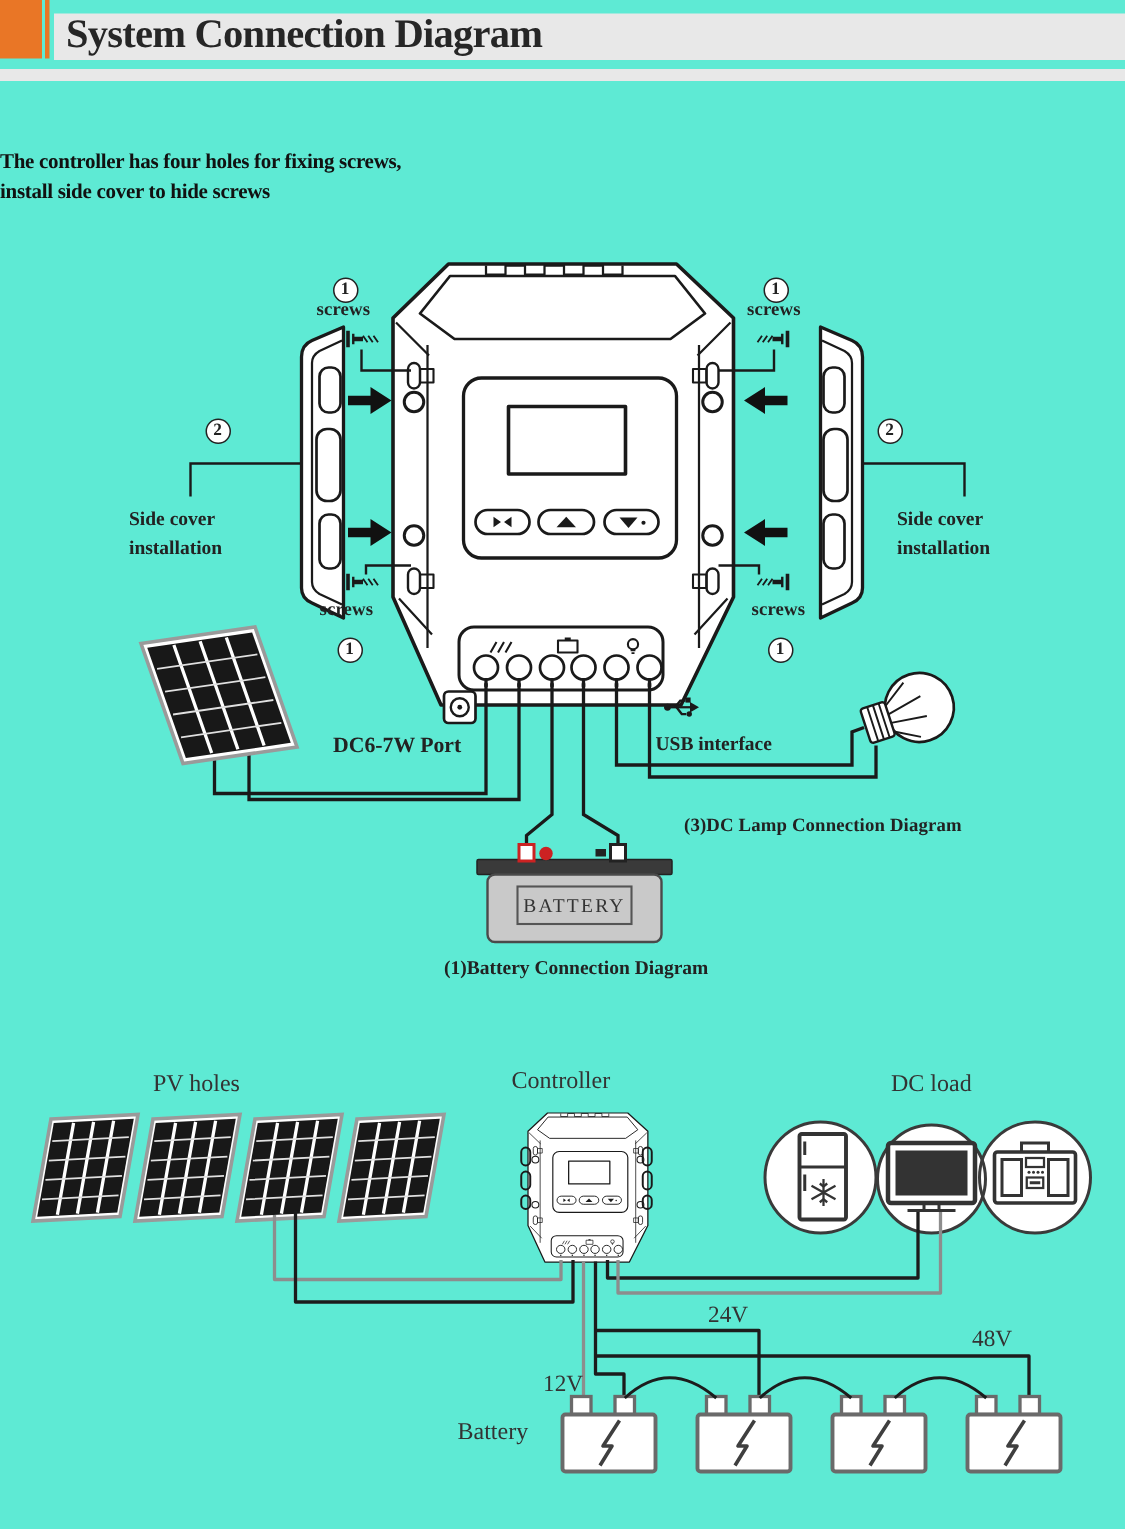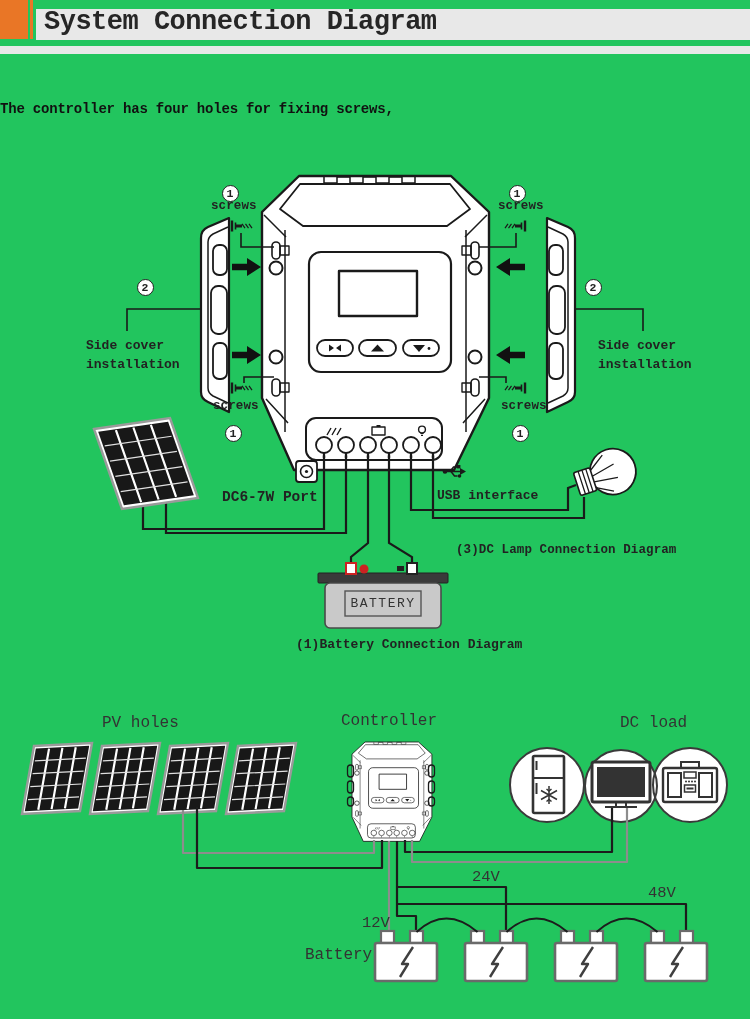--- a/index.html
+++ b/index.html
@@ -1,17 +1,17 @@
 <!DOCTYPE html>
 <html><head>
 <meta charset="utf-8">
 <style>
   html,body{margin:0;padding:0;background:#fff;}
-  .page{position:relative;width:750px;height:1019px;background:#22c55e;overflow:hidden;
-        font-family:Liberation Mono, monospace;color:#222;}
+  .page{position:relative;width:750px;height:1019px;background:#5eead4;overflow:hidden;
+        font-family:Liberation Serif, serif;color:#222;}
   .art{position:absolute;left:0;top:0;}
   .lbl{position:absolute;white-space:nowrap;color:#222;}
   .b12{font-size:12.5px;font-weight:bold;letter-spacing:.1px;}
   .b13{font-size:13px;font-weight:bold;}
   .b14{font-size:14px;font-weight:bold;}
   .sys{font-size:16px;color:#333;font-weight:400;}
   .volt{font-size:15.5px;color:#333;}
   .num{position:absolute;width:17px;height:17px;border:1.8px solid #222;border-radius:50%;
        display:flex;align-items:center;justify-content:center;font-size:11.5px;font-weight:bold;
        background:#fff;box-sizing:border-box;}
@@ -282,20 +282,21 @@
 </svg>
 
 <div class="hdr-block"></div>
 <div class="hdr-line"></div>
 <div class="hdr-band"></div>
 <div class="hdr-band2"></div>
 <div class="hdr-title">System Connection Diagram</div>
 
 <div class="intro">
   <div>The controller has four holes for fixing screws,</div>
+  <div>install side cover to hide screws</div>
 </div>
 
 <div class="num" style="left:221.5px;top:184.5px;">1</div>
 <div class="num" style="left:508.5px;top:184.5px;">1</div>
 <div class="num" style="left:224.5px;top:424.5px;">1</div>
 <div class="num" style="left:511.5px;top:424.5px;">1</div>
 <div class="num" style="left:136.5px;top:278.5px;">2</div>
 <div class="num" style="left:584.5px;top:278.5px;">2</div>
 
 <div class="lbl b12" style="left:211px;top:199px;">screws</div>
@@ -314,21 +315,21 @@
 
 <div class="lbl b14" style="left:222px;top:489px;font-size:14.5px;">DC6-7W Port</div>
 <div class="lbl b13" style="left:437px;top:488px;">USB interface</div>
 
 <div class="lbl b12" style="left:456px;top:543px;">(3)DC Lamp Connection Diagram</div>
 <div class="batt-box-lbl">BATTERY</div>
 <div class="lbl b13" style="left:296px;top:637px;">(1)Battery Connection Diagram</div>
 
 <div class="lbl sys" style="left:102px;top:714px;">PV holes</div>
 <div class="lbl sys" style="left:341px;top:712px;">Controller</div>
-<div class="lbl sys" style="left:594px;top:714px;margin-left:26px;">DC load</div>
+<div class="lbl sys" style="left:594px;top:714px;">DC load</div>
 
 <div class="lbl volt" style="left:472px;top:868px;">24V</div>
 
 <div class="lbl volt" style="left:648px;top:884px;">48V</div>
 <div class="lbl volt" style="left:350px;top:914px;margin-left:12px;">12V</div>
 <div class="lbl sys" style="left:305px;top:946px;">Battery</div>
 
 </div>
 
 </body></html>

